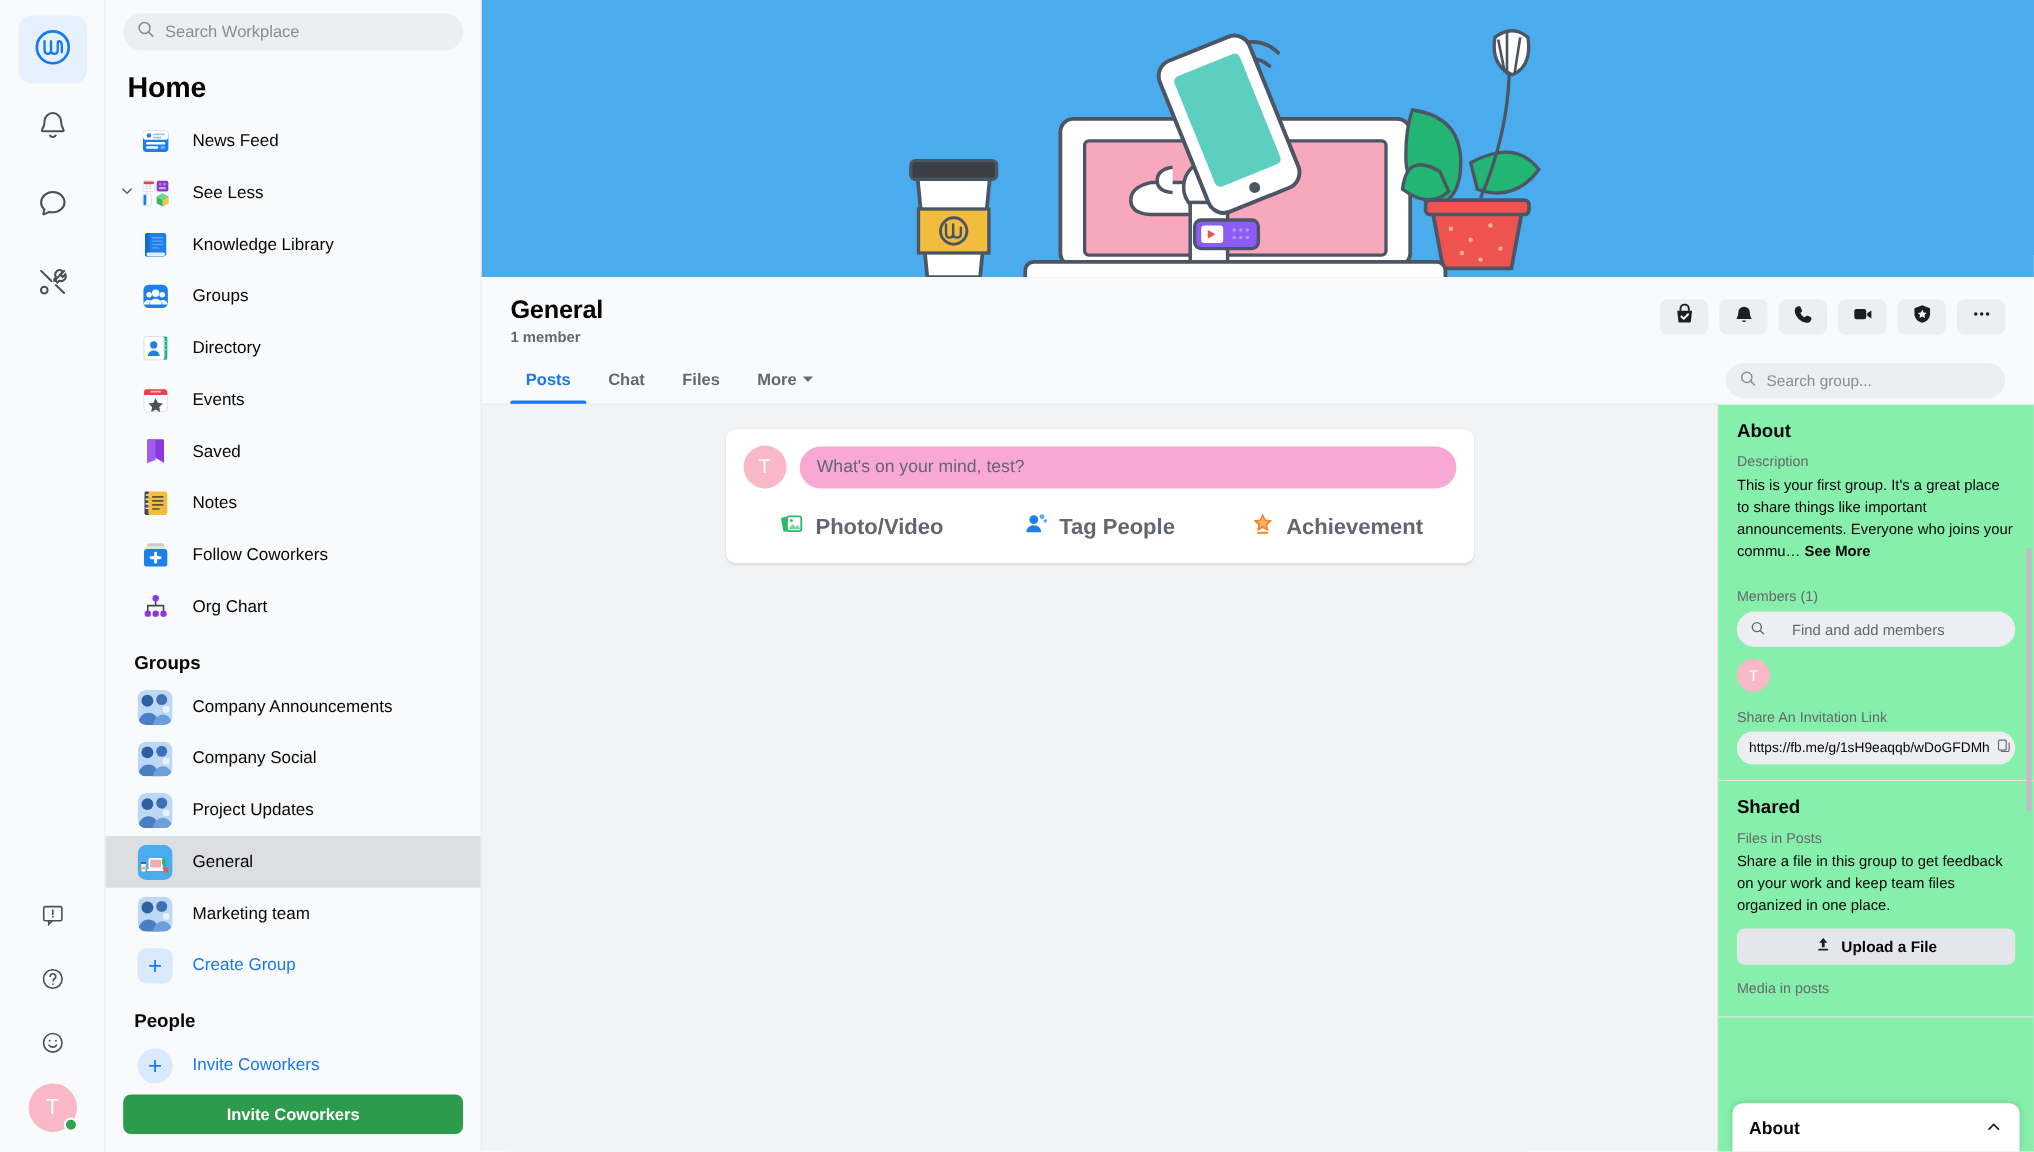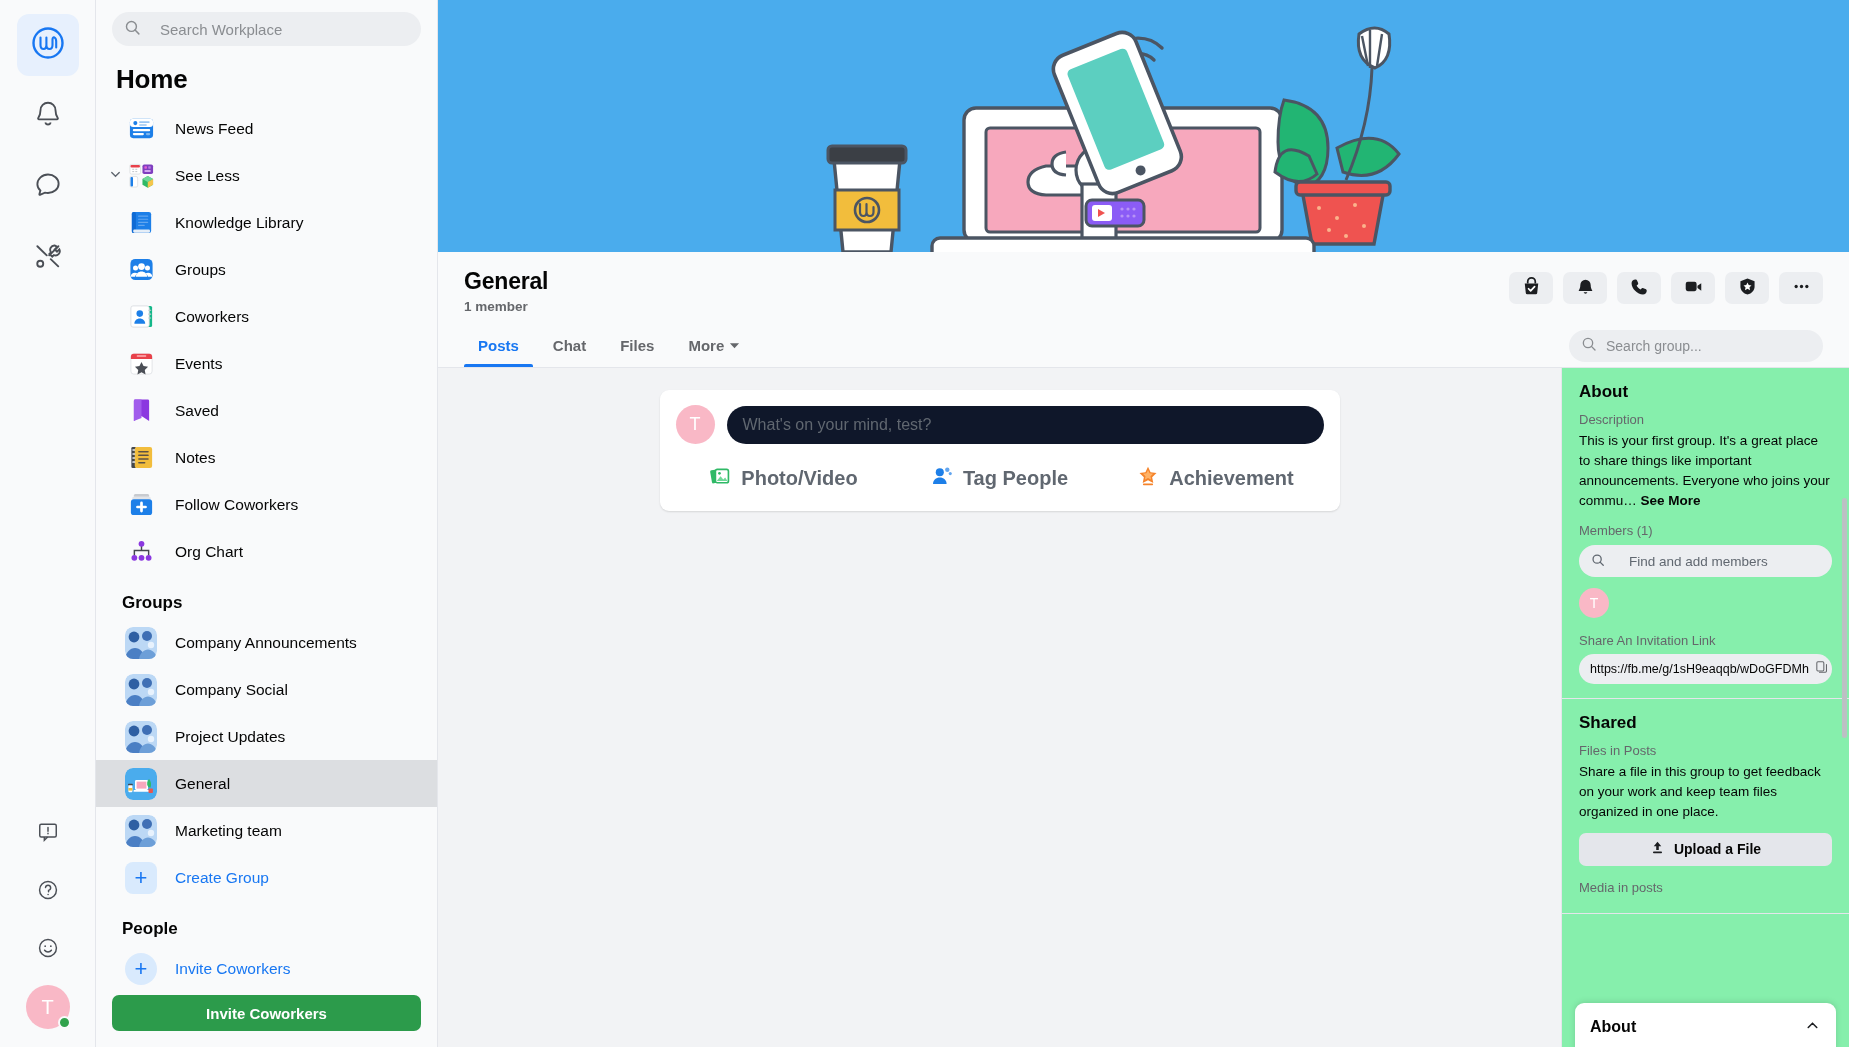--- a/index.html
+++ b/index.html
@@ -45,21 +45,21 @@
 
   
   .sidebar {
     width: 342px; flex: 0 0 342px; background: #f9fafb;
     border-right: 1px solid #e4e6eb;
     display: flex; flex-direction: column; position: relative;
   }
   .sb-search-wrap { padding: 12px 16px 4px 16px; }
   .sb-search {
     height: 34px; border-radius: 17px; background: #eceef1;
-    display: flex; align-items: center; padding: 0 12px; gap: 19px;
+    display: flex; align-items: center; padding: 0 12px; gap: 9px;
     cursor: text;
   }
   .sb-search span.ph { color: #8a8d91; font-size: 15px; }
   .sb-title {
     font-size: 26px; font-weight: 700; color: #050505;
     padding: 14px 16px 10px 20px; letter-spacing: -0.2px;
   }
   .sb-scroll { flex: 1 1 auto; overflow: hidden; padding-bottom: 4px; }
   .nav-item {
     display: flex; align-items: center; gap: 15px;
@@ -138,21 +138,21 @@
     width: 680px; margin: 0 auto; background: #fff; border-radius: 9px;
     box-shadow: 0 1px 2px rgba(0,0,0,0.12); padding: 15px 16px 10px 16px;
   }
   .comp-top { display: flex; align-items: center; gap: 12px; }
   .comp-avatar {
     width: 39px; height: 39px; border-radius: 50%; background: #f9b8c6;
     color: #fff; font-size: 18px; display:flex; align-items:center; justify-content:center;
     flex: 0 0 39px;
   }
   .comp-input {
-    flex: 1 1 auto; height: 38px; border-radius: 19px; background: #0f172a;
+    flex: 1 1 auto; height: 38px; border-radius: 19px; background: #f9a8d4;
     display: flex; align-items: center; padding: 0 16px; cursor: text;
   }
   .comp-input span { color: #606770; font-size: 16px; }
   .comp-actions { display: flex; margin-top: 12px; }
   .comp-act {
     flex: 1 1 0; display: flex; align-items: center; justify-content: center;
     gap: 10px; padding: 9px 0; border-radius: 7px; cursor: pointer;
   }
   .comp-act span { font-size: 20px; color: #606770; font-weight: 600; }
 
@@ -381,21 +381,21 @@
             <rect x="3" y="3" width="19" height="22" rx="2.2" fill="#fff" stroke="#d6d9dd" stroke-width="0.8"></rect>
             <circle cx="12.2" cy="11" r="3.4" fill="#1d7fe8"></circle>
             <path d="M6.6 21.5c0-3.2 2.5-5.4 5.6-5.4s5.6 2.2 5.6 5.4z" fill="#1d7fe8"></path>
             <g fill="#c9ccd1">
                 <rect x="20.8" y="7" width="3.4" height="1.1" rx="0.5"></rect>
                 <rect x="20.8" y="11" width="3.4" height="1.1" rx="0.5"></rect>
                 <rect x="20.8" y="15" width="3.4" height="1.1" rx="0.5"></rect>
               </g>
           </svg>
         </div>
-        <span class="label">Coworkers</span>
+        <span class="label">Directory</span>
       </div>
 
       <div class="nav-item">
         <div class="nav-icon-slot">
           <svg width="27" height="27" viewBox="0 0 28 28">
             <rect x="3" y="4" width="22" height="21" rx="3" fill="#fff" stroke="#dcdfe3" stroke-width="0.8"></rect>
             <path d="M3 7a3 3 0 0 1 3-3h16a3 3 0 0 1 3 3v2.4H3z" fill="#e8414a"></path>
             <rect x="9" y="5.5" width="10" height="1.5" rx="0.7" fill="#ffb3b7"></rect>
             <path d="M14 12.4 l2.1 4.3 4.7.7-3.4 3.3.8 4.7-4.2-2.2-4.2 2.2.8-4.7-3.4-3.3 4.7-.7z" fill="#4b4f56"></path>
           </svg>
@@ -775,21 +775,21 @@
       <div class="rpanel">
         <div class="rp-scroll">
 
           <div class="rp-sec">
             <div class="rp-h">About</div>
             <div class="rp-lbl">Description</div>
             <div class="rp-txt">
               <span>This is your first group. It's a great place to share things like important announcements. Everyone who joins your commu…</span>
               <span class="rp-more">See More</span>
             </div>
-            <div class="rp-lbl" style="margin-top:13px;">Members (1)</div>
+            <div class="rp-lbl" style="margin-top:24px;">Members (1)</div>
             <div class="rp-find">
               <span>
                 <svg width="14" height="14" viewBox="0 0 24 24" fill="none" stroke="#606770" stroke-width="2.2">
                   <circle cx="10.5" cy="10.5" r="7"></circle>
                     <path d="M15.6 15.6 L21 21" stroke-linecap="round"></path>
                 </svg>
               </span>
               <span>Find and add members</span>
             </div>
             <div class="rp-member-av">

